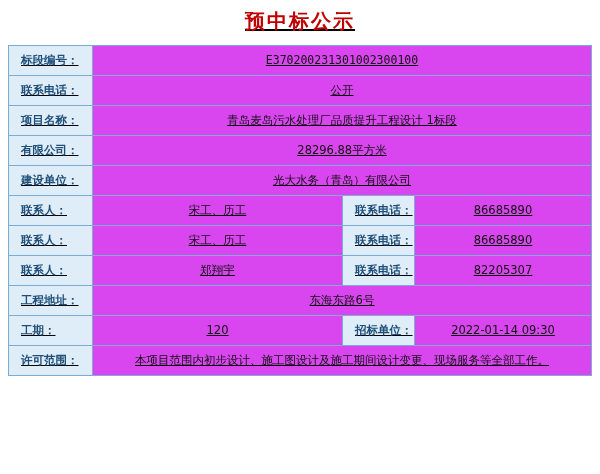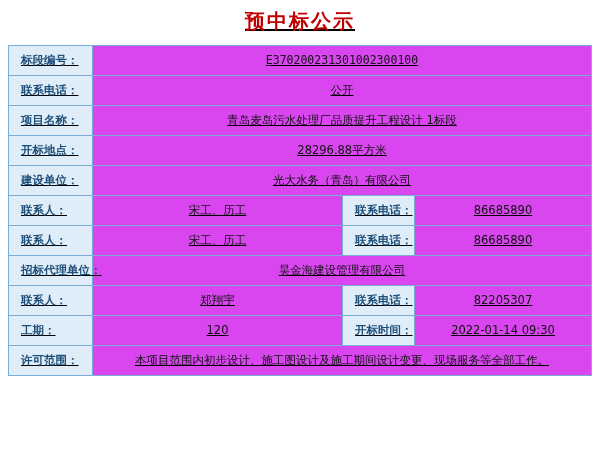--- a/index.html
+++ b/index.html
@@ -89,53 +89,53 @@
       </tr>
       <tr>
         <td class="label">联系电话：</td>
         <td class="value" colspan="3">公开</td>
       </tr>
       <tr>
         <td class="label">项目名称：</td>
         <td class="value" colspan="3">青岛麦岛污水处理厂品质提升工程设计  1标段</td>
       </tr>
       <tr>
-        <td class="label">开标地点：</td>
+        <td class="label">有限公司：</td>
         <td class="value" colspan="3">28296.88平方米</td>
       </tr>
       <tr>
         <td class="label">建设单位：</td>
         <td class="value" colspan="3">光大水务（青岛）有限公司</td>
       </tr>
       <tr>
         <td class="label">联系人：</td>
         <td class="value">宋工、历工</td>
         <td class="label">联系电话：</td>
         <td class="value">86685890</td>
       </tr>
       <tr>
         <td class="label">联系人：</td>
         <td class="value">宋工、历工</td>
         <td class="label">联系电话：</td>
         <td class="value">86685890</td>
       </tr>
       <tr>
-        <td class="label">招标代理单位：</td>
-        <td class="value" colspan="3">昊金海建设管理有限公司</td>
-      </tr>
-      <tr>
         <td class="label">联系人：</td>
         <td class="value">郑翔宇</td>
         <td class="label">联系电话：</td>
         <td class="value">82205307</td>
       </tr>
       <tr>
+        <td class="label">工程地址：</td>
+        <td class="value" colspan="3">东海东路6号</td>
+      </tr>
+      <tr>
         <td class="label">工期：</td>
         <td class="value">120</td>
-        <td class="label">开标时间：</td>
+        <td class="label">招标单位：</td>
         <td class="value">2022-01-14 09:30</td>
       </tr>
       <tr class="last-row">
         <td class="label">许可范围：</td>
         <td class="value" colspan="3">本项目范围内初步设计、施工图设计及施工期间设计变更、现场服务等全部工作。</td>
       </tr>
     </tbody>
   </table>
 
 </div>

